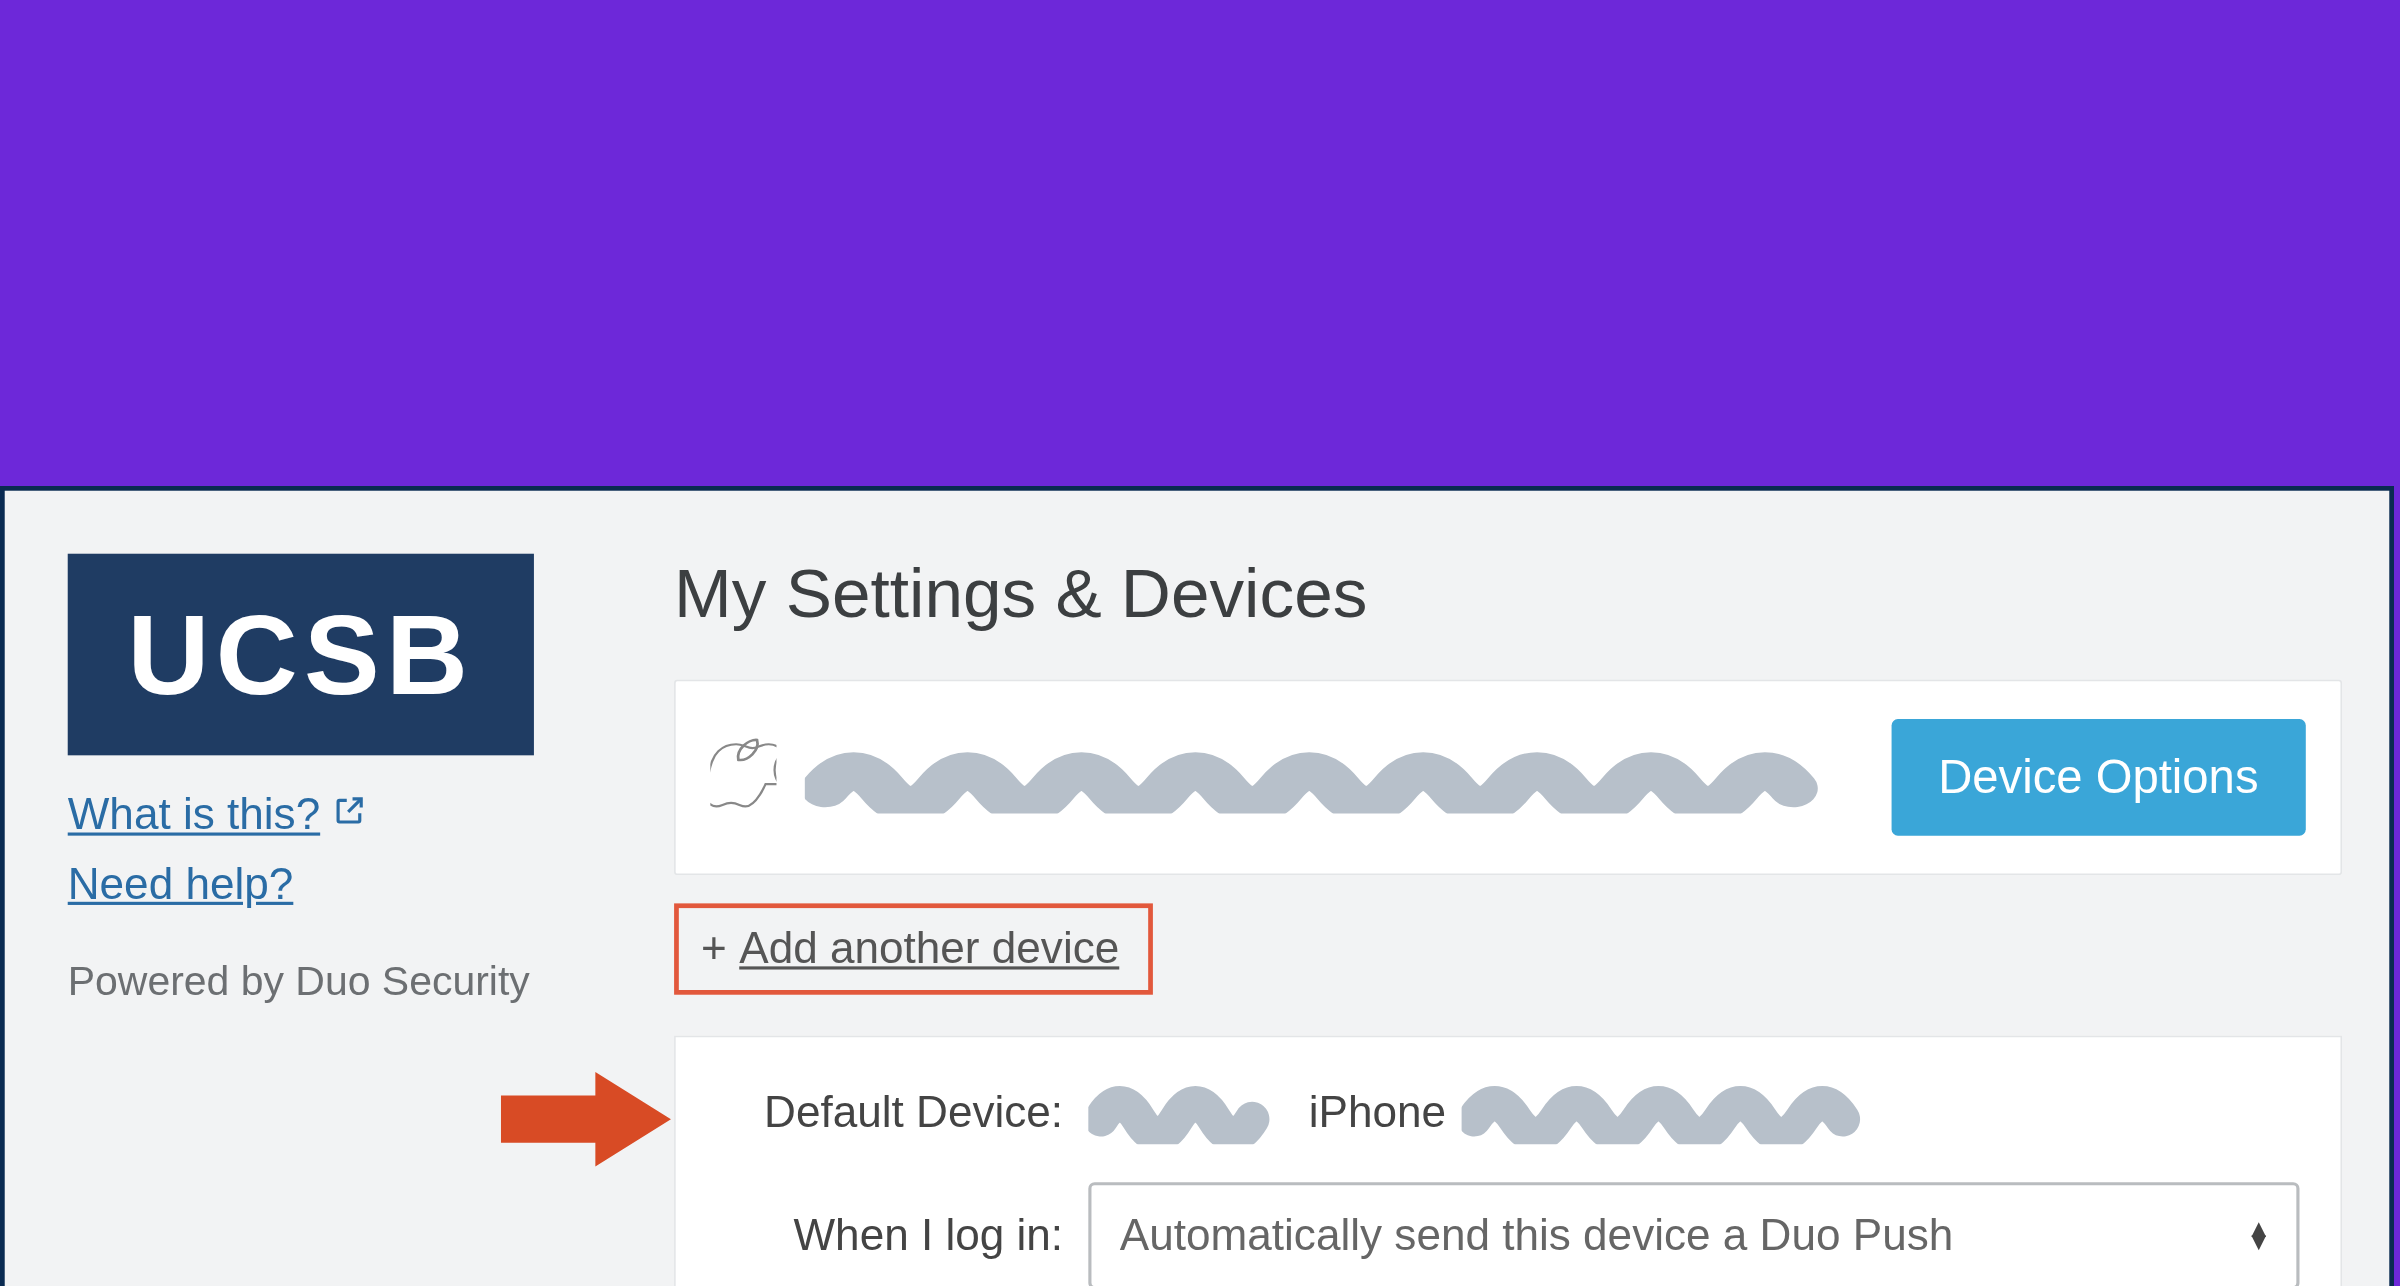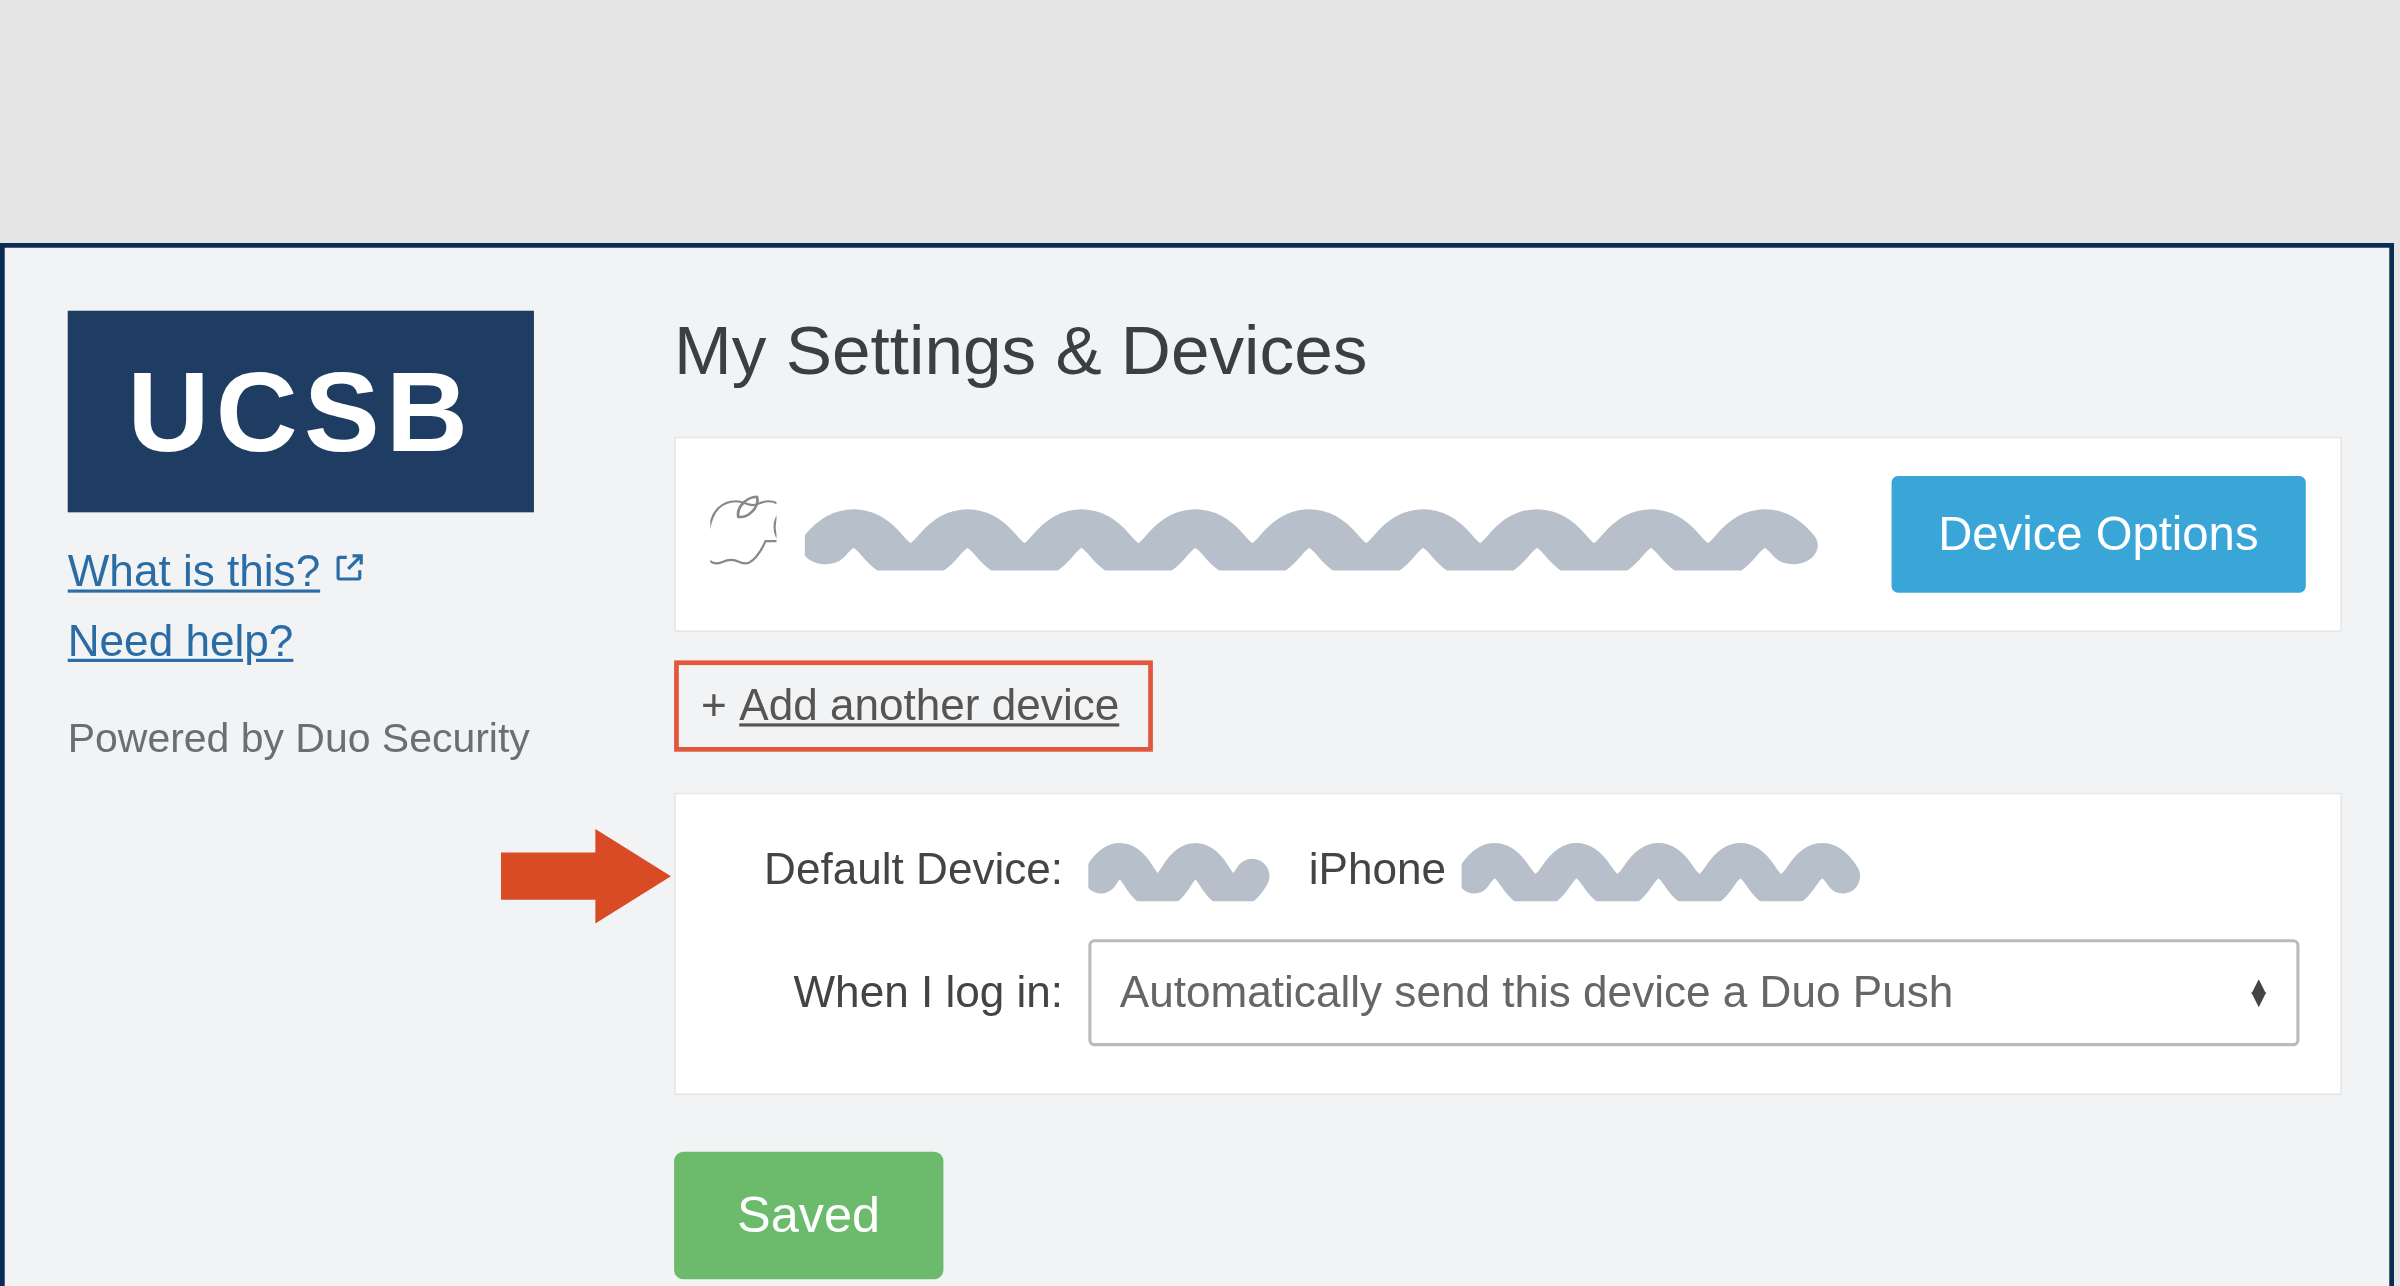--- a/index.html
+++ b/index.html
@@ -190,23 +190,23 @@
     height: 70px;
     pointer-events: none;
   }
   .arrow svg { width: 100%; height: 100%; }
 
   
   .stage {
     width: 2400px;
     height: 1286px;
     display: flex;
-    align-items: center;
+    align-items: flex-end;
     justify-content: flex-start;
-    background: #e5e5e5;
+    background: #6d28d9;
   }
   .scale {
     transform-origin: top left;
     transform: scale(1.575);
   }
 </style>
 </head>
 <body>
 
 <div class="stage">

